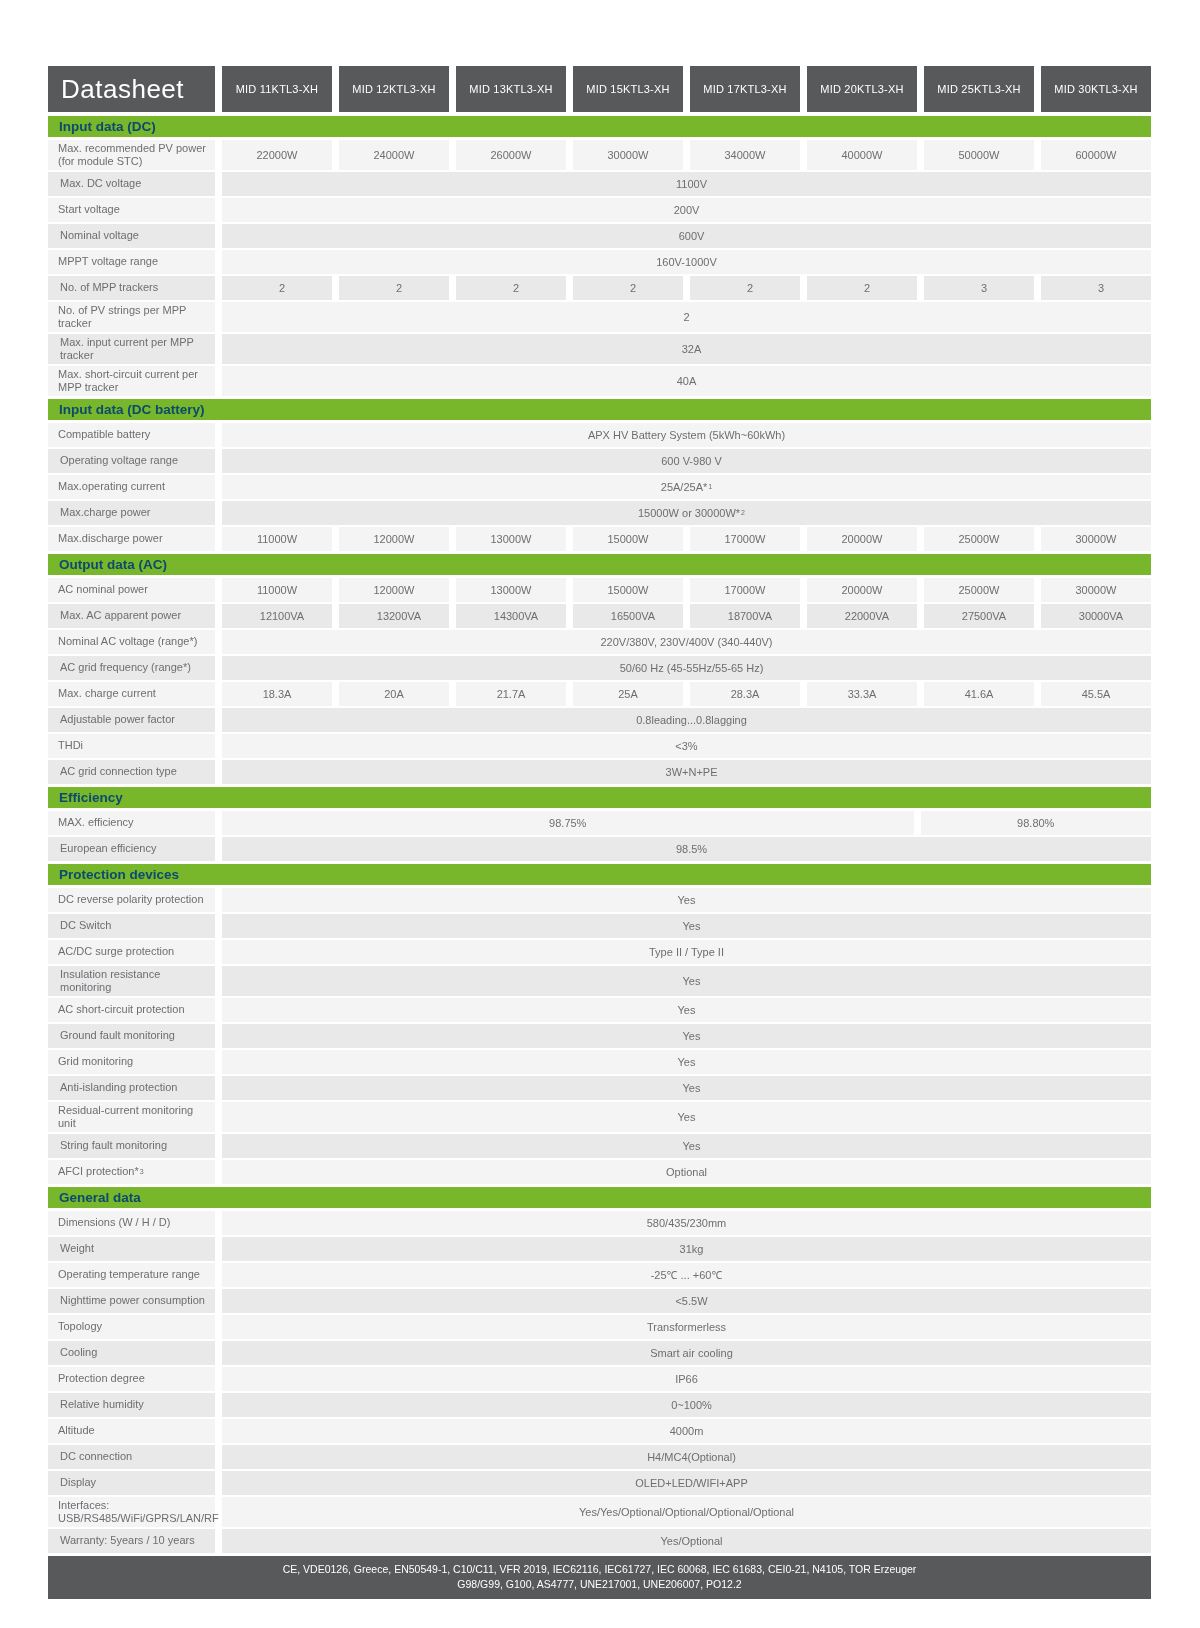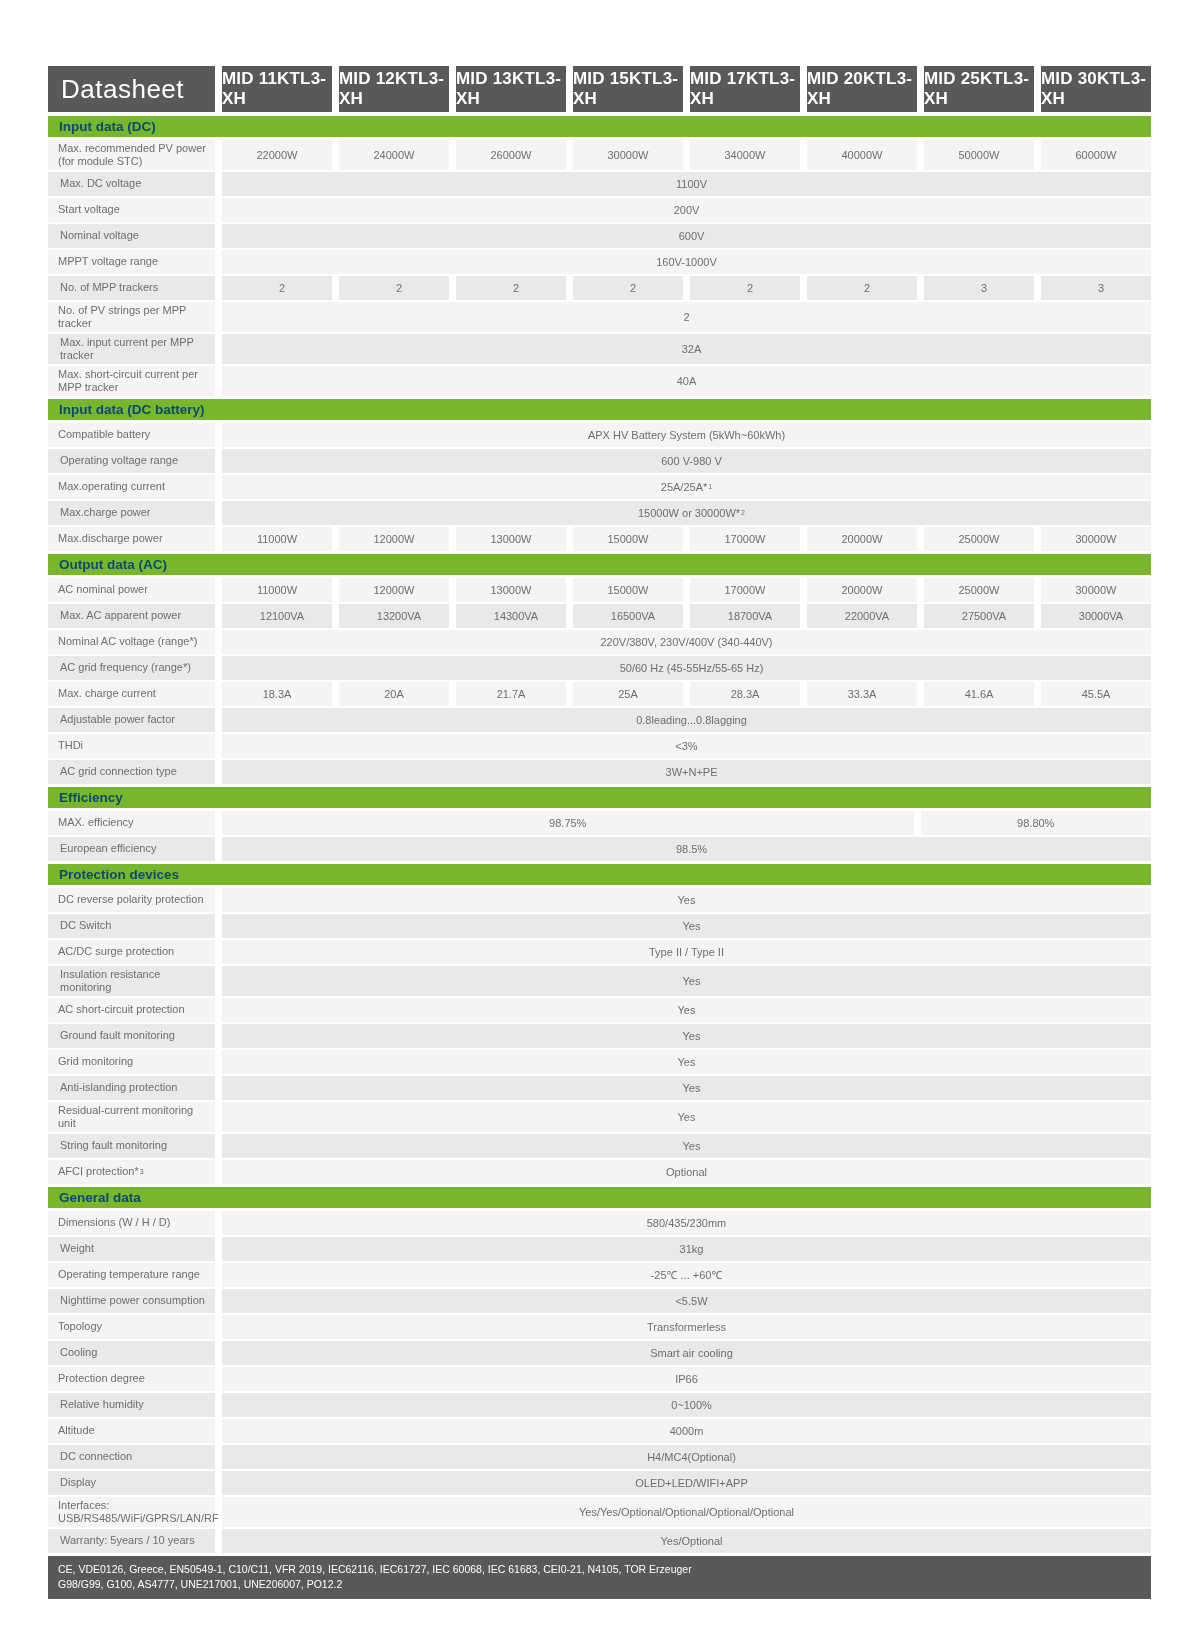--- a/index.html
+++ b/index.html
@@ -7,41 +7,41 @@
     width:1200px; height:1628px; position:relative; overflow:hidden;
     background:#ffffff;
     font-family:"Liberation Sans", sans-serif;
     -webkit-font-smoothing:antialiased;
   }
   .sheet { position:absolute; left:48px; top:66px; width:1103px; --labw:167px; --green:#78B72B; --dark:#58595B; }
 
   
   .head-row { display:grid; grid-template-columns:var(--labw) repeat(8,1fr); gap:7px; height:46px; margin-bottom:4px; }
   .head-cell { background:var(--dark); color:#fff; display:flex; align-items:center; justify-content:center;
-               font-weight:bold; font-size:17px; letter-spacing:0.2px; }
+               font-weight:normal; font-size:11px; letter-spacing:0.2px; }
   .head-title { justify-content:flex-start; padding-left:13px; font-weight:normal; font-size:26px; letter-spacing:0.5px; }
 
   
   .section-bar { background:var(--green); color:#0c4a6e; font-weight:bold; font-size:13.5px;
                  height:21px; line-height:21px; padding-left:11px; margin:3px 0; }
 
   
   .trow { display:grid; gap:7px; margin-bottom:2px; }
   .trow.cols8 { grid-template-columns:var(--labw) repeat(8,1fr); }
   .trow.span1 { grid-template-columns:var(--labw) 1fr; }
   .cell { font-size:11px; color:#6D6E71; min-height:20px; display:flex; align-items:center; }
   .cell.label { padding:2px 4px 2px 10px; line-height:1.18; }
   .cell.val { justify-content:center; text-align:center; padding:2px 2px; }
   .trow.light .cell { background:#F4F4F5; }
   .trow.dark  .cell { background:#E9E9EA;padding-left:12px; }
   sup { font-size:7px; line-height:0; margin-left:1px; }
 
   
-  .cert { background:var(--dark); color:#fff; font-size:10.5px; line-height:1.5;
-          padding:6px 10px; margin-top:3px; }
+  .cert { background:var(--dark); color:#fff; text-align:center; font-size:10.5px; line-height:1.5;
+          padding:6px 0; margin-top:3px; }
 </style>
 </head>
 <body>
 
 <div class="sheet">
 
   <div class="head-row">
     <div class="head-cell head-title">Datasheet</div>
 
   <div class="head-cell">MID 11KTL3-XH</div>

